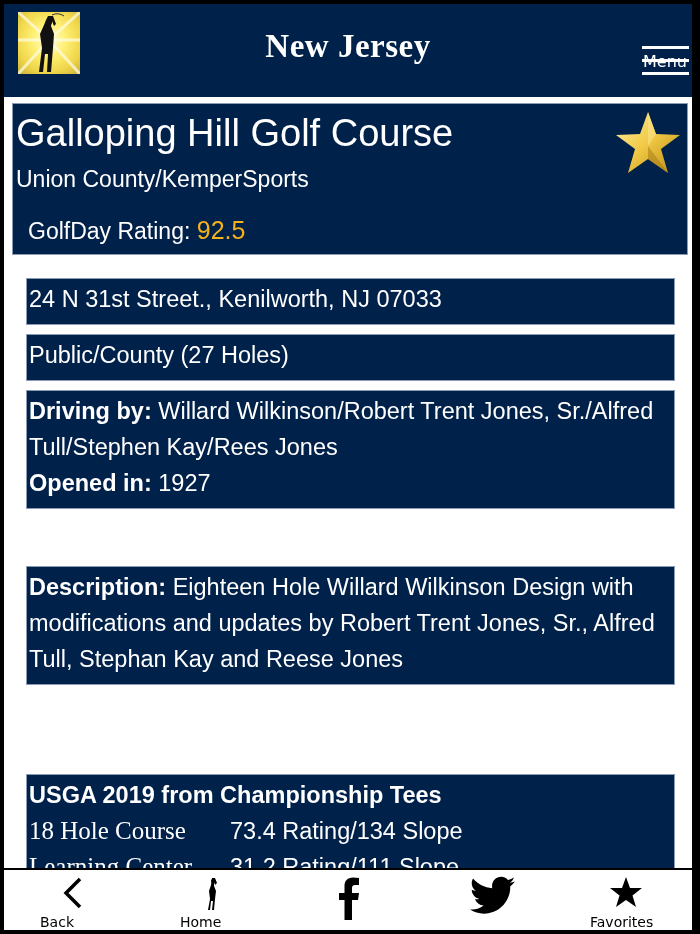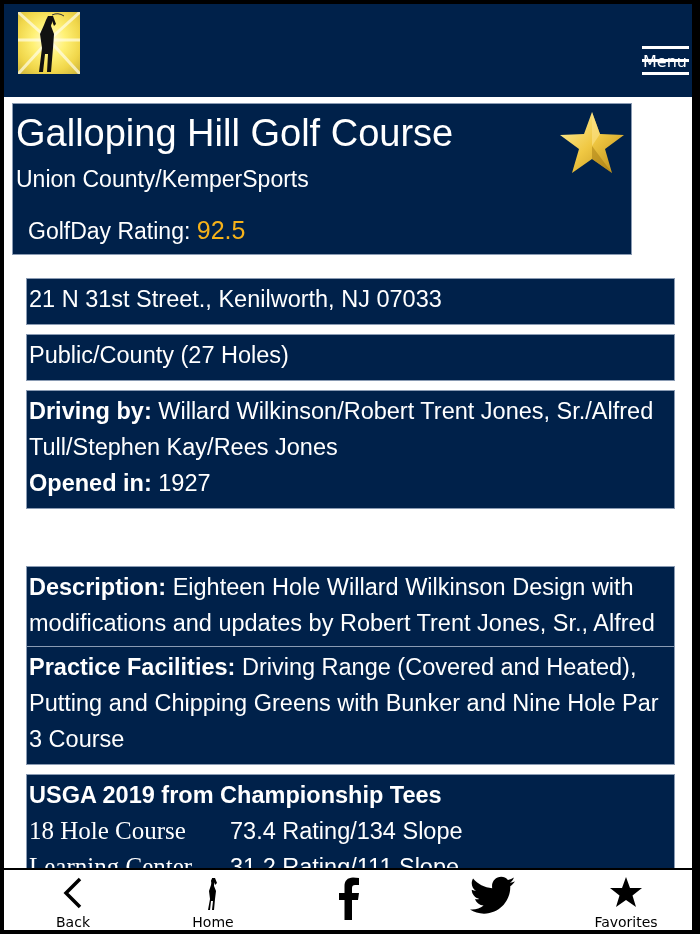--- a/index.html
+++ b/index.html
@@ -6,33 +6,33 @@
   body { width:700px; height:934px; background:#000; position:relative; overflow:hidden; font-family:"Liberation Sans", sans-serif; }
   .frame { position:absolute; left:4px; top:4px; width:688px; height:926px; background:#fff; overflow:hidden; }
   .header { position:absolute; left:0; top:0; width:688px; height:93px; background:#00214a; }
   .logo { position:absolute; left:14px; top:8px; width:62px; height:62px; background:radial-gradient(circle at 50% 45%, #fffbe0 0%, #fff176 35%, #f0d64a 70%, #c9b13a 100%); overflow:hidden; }
   .logo svg { position:absolute; left:0; top:0; }
   .title { position:absolute; left:0; right:0; top:24px; text-align:center; color:#fff; font-family:"Liberation Serif", serif; font-weight:bold; font-size:33px; letter-spacing:0.5px; }
   .menu { position:absolute; right:2px; top:16px; width:50px; height:60px; cursor:pointer; }
   .menu-label { color:#fff; font-family:"DejaVu Sans", sans-serif; font-size:16px; text-align:center; display:block;margin-top:32px; }
   .menu-bar { position:absolute; left:2px; width:47px; height:3px; background:#fff; }
   .content { position:absolute; left:0; top:93px; width:688px; height:771px; overflow:hidden; }
-  .course-box { position:absolute; left:8px; top:6px; width:620px; height:152px; background:#00214a; border:1px solid #8a9bb3; box-sizing:border-box;padding-left:24px; }
+  .course-box { position:absolute; left:8px; top:6px; width:676px; height:152px; background:#00214a; border:1px solid #8a9bb3; box-sizing:border-box;padding-left:24px; }
   .course-name { position:absolute; left:3px; top:8px; color:#fff; font-size:38px; white-space:nowrap; }
   .course-owner { position:absolute; left:3px; top:62px; color:#fff; font-size:23px; }
   .rating { position:absolute; left:15px; top:112px; color:#fff; font-size:23px;text-align:right; }
   .rating-value { color:#f5b21a; font-size:25px; }
   .fav-star { position:absolute; right:6px; top:6px; width:66px; height:66px; cursor:pointer; }
   .info { position:absolute; left:22px; width:649px; background:#00214a; border:1px solid #8a9bb3; box-sizing:border-box; color:#fff; font-size:23.5px; line-height:36px; padding:2px 2px 2px 2px; }
   .info b { font-weight:bold; }
   .serif { font-family:"Liberation Serif", serif; font-size:25px; }
   .usga-row { white-space:nowrap; }
   .usga-row .lbl { display:inline-block; width:201px; }
   .tabbar { position:absolute; left:0; top:864px; width:688px; height:62px; background:#fff; border-top:2px solid #000; box-sizing:border-box; }
-  .tab { position:absolute; top:0; height:60px; text-align:center; cursor:pointer; }
+  .tab { position:absolute; top:0; height:60px; cursor:pointer; }
   .tab svg { display:block; margin:6px auto 0; }
   .tab-label { display:block; font-family:"DejaVu Sans", sans-serif; font-size:14px; color:#000; position:absolute; bottom:0; left:0; right:0; }
 </style>
 </head>
 <body>
 
 <div class="frame">
 
   <div class="header">
     <div class="logo">
@@ -43,20 +43,21 @@
           <line x1="31" y1="28" x2="0" y2="62"></line>
             <line x1="31" y1="28" x2="62" y2="62"></line>
           <line x1="31" y1="28" x2="0" y2="28"></line>
             <line x1="31" y1="28" x2="62" y2="28"></line>
         </g>
         <path d="M30 4 L35 4 L38 12 L36 14 L34 9 L33 14 L36 22 L35 36 L33 60 L29 60 L30 42 L27 42 L25 60 L21 60 L24 36 L22 22 L26 13 L28 8 Z" fill="#111"></path>
         <circle cx="31" cy="10" r="3" fill="#111"></circle>
         <path d="M34 3 Q40 0 46 4" stroke="#333" stroke-width="1" fill="none"></path>
       </svg>
     </div>
+    <div class="title">New Jersey</div>
     <div class="menu">
       <span class="menu-label">Menu</span>
       <div class="menu-bar" style="top:26px"></div>
       <div class="menu-bar" style="top:39px"></div>
       <div class="menu-bar" style="top:52px"></div>
     </div>
   </div>
 
   <div class="content">
 
@@ -77,43 +78,39 @@
             </linearGradient>
           </defs>
           <polygon points="33,2 41,24 65,25 46,39 53,63 33,49 13,63 20,39 1,25 25,24" fill="url(#gs)"></polygon>
           <polygon points="33,2 33,36 41,24" fill="#fbe38a" opacity="0.6"></polygon>
           <polygon points="33,36 53,63 33,49" fill="#a47a12" opacity="0.5"></polygon>
         </svg>
       </div>
     </div>
 
     <div class="info" style="top:181px; height:47px;">
-      <span>21 N 31st Street., Kenilworth, NJ 07033</span>
+      <span>24 N 31st Street., Kenilworth, NJ 07033</span>
     </div>
 
     <div class="info" style="top:237px; height:47px;">
       <span>Public/County (27 Holes)</span>
     </div>
 
     <div class="info" style="top:293px; height:119px;">
       <b>Driving by:</b>
       <span>Willard Wilkinson/Robert Trent Jones, Sr./Alfred Tull/Stephen Kay/Rees Jones</span><br>
       <b>Opened in:</b>
       <span>1927</span>
     </div>
 
     <div class="info" style="top:421px; height:119px;margin-top:48px;">
       <b>Description:</b>
       <span>Eighteen Hole Willard Wilkinson Design with modifications and updates by Robert Trent Jones, Sr., Alfred Tull, Stephan Kay and Reese Jones</span>
     </div>
 
-    <div class="info" style="top:549px; height:119px;">
-      <b>Practice Facilities:</b>
-      <span>Driving Range (Covered and Heated), Putting and Chipping Greens with Bunker and Nine Hole Par 3 Course</span>
-    </div>
 
     <div class="info" style="top:677px; height:130px;">
       <b>USGA 2019 from Championship Tees</b>
       <div class="usga-row">
         <span class="lbl serif">18 Hole Course</span><span>73.4 Rating/134 Slope</span>
       </div>
       <div class="usga-row">
         <span class="lbl serif">Learning Center</span><span>31.2 Rating/111 Slope</span>
       </div>
     </div>

